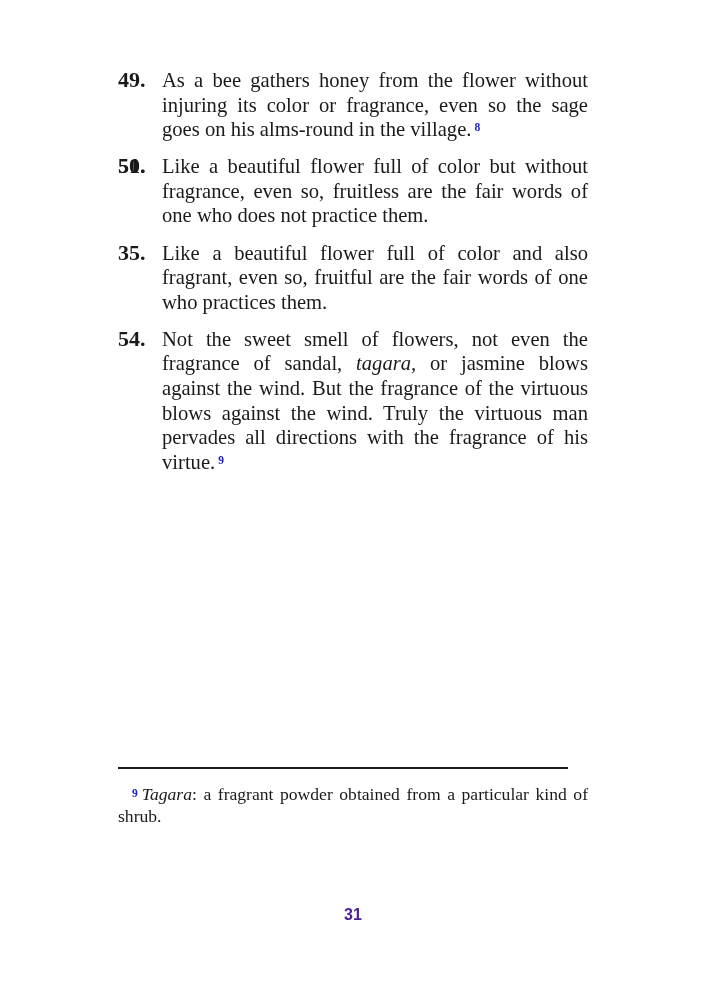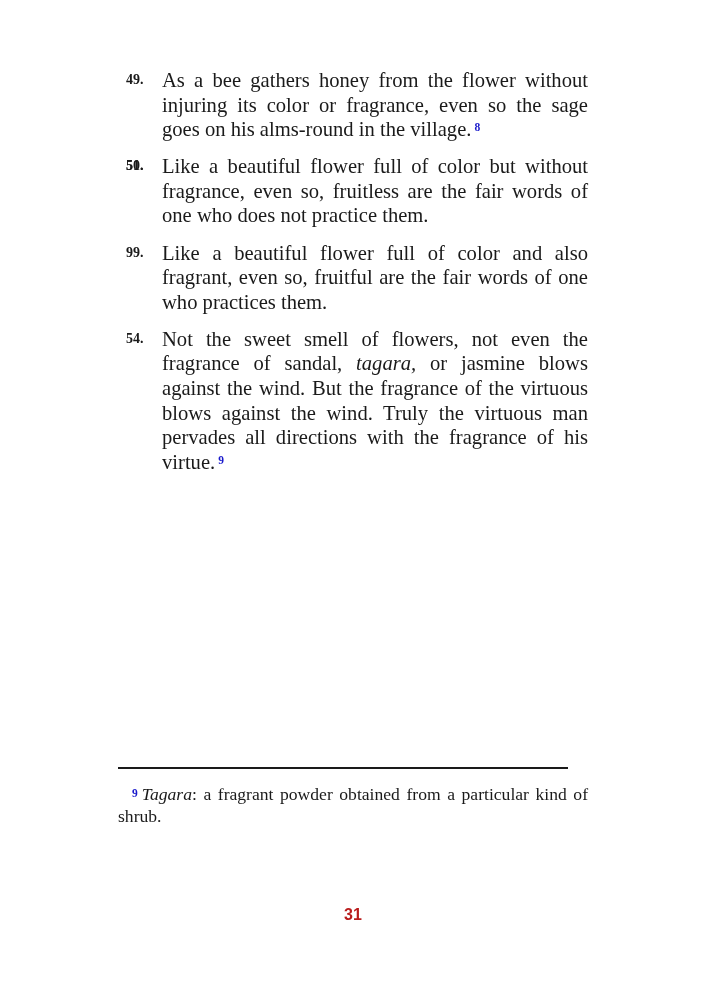--- a/index.html
+++ b/index.html
@@ -29,24 +29,24 @@
   .verse {
     position: relative;
     padding-left: 44px;
     font-size: 20.6px;
     line-height: 24.6px;
     text-align: justify;
     margin-bottom: 12.5px;
   }
   .verse-num {
     position: absolute;
-    left: 8px;
+    left: 0;
     top: 0;
     font-weight: bold;
-    font-size: 14px;
+    font-size: 22px;
   }
   .verse-text em, .fn-text em {
     font-style: italic;
   }
   .sup-marker {
     color: #1a1acc;
     font-weight: bold;
     font-size: 11.5px;
     vertical-align: top;
     position: relative;
@@ -85,42 +85,42 @@
   }
   .page-number {
     position: absolute;
     left: 0;
     width: 706px;
     top: 906px;
     text-align: center;
     font-family: "Liberation Sans", "DejaVu Sans", sans-serif;
     font-weight: bold;
     font-size: 16px;
-    color: #b91c1c;
+    color: #4c1d95;
   }
 </style>
 </head>
 <body>
 
 <div class="page">
 
   <div class="verses">
     <div class="verse">
       <span class="verse-num">49.</span>
       <span class="verse-text">As a bee gathers honey from the flower without injuring its color or fragrance, even so the sage goes on his alms-round in the village.</span><sup class="sup-marker">8</sup>
     </div>
     <div class="verse">
       <span class="verse-num">50.</span>
     </div>
     <div class="verse">
       <span class="verse-num">51.</span>
       <span class="verse-text">Like a beautiful flower full of color but without fragrance, even so, fruitless are the fair words of one who does not practice them.</span>
     </div>
     <div class="verse">
-      <span class="verse-num">99.</span>
+      <span class="verse-num">35.</span>
       <span class="verse-text">Like a beautiful flower full of color and also fragrant, even so, fruitful are the fair words of one who practices them.</span>
     </div>
     <div class="verse">
       <span class="verse-num">54.</span>
       <span class="verse-text">Not the sweet smell of flowers, not even the fragrance of sandal, <em>tagara,</em> or jasmine blows against the wind. But the fragrance of the virtuous blows against the wind. Truly the virtuous man pervades all directions with the fragrance of his virtue.</span><sup class="sup-marker">9</sup>
     </div>
   </div>
 
   <div class="rule"></div>
 

